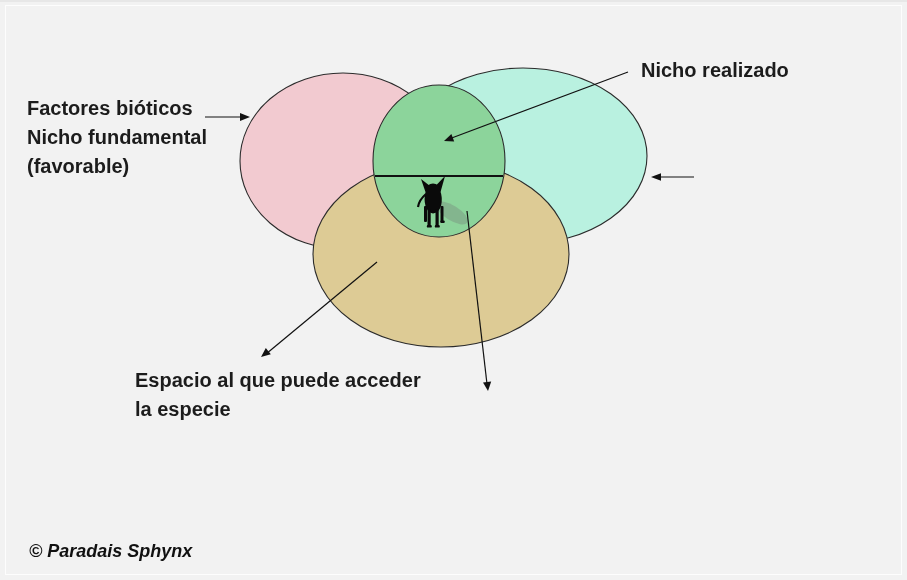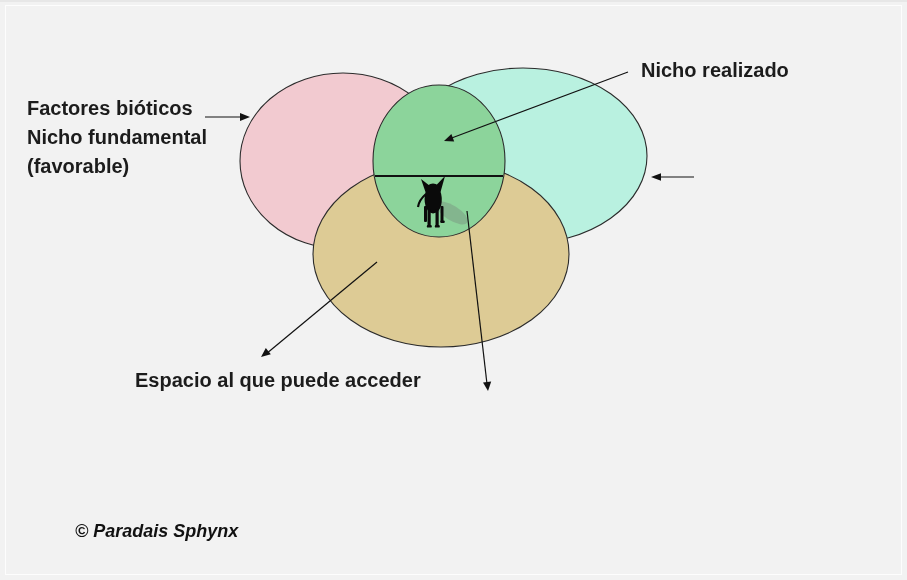--- a/index.html
+++ b/index.html
@@ -107,20 +107,21 @@
     <div>(favorable)</div>
   </div>
 
   <div class="label single" style="left:641px; top:59px;">Nicho realizado</div>
 
   <div class="label" style="left:697px; top:145px;">
   </div>
 
   <div class="label" style="left:107px; top:366px;margin-left:28px;">
     <div>Espacio al que puede acceder</div>
+    <div>la especie</div>
   </div>
 
 
-  <div class="copyright" style="left:29px; top:520px;margin-left:46px;">© Paradais Sphynx</div>
+  <div class="copyright" style="left:29px; top:540px;">© Paradais Sphynx</div>
 
   <div class="frame"></div>
   <div class="edge-top"></div>
 </div>
 
 </body></html>

